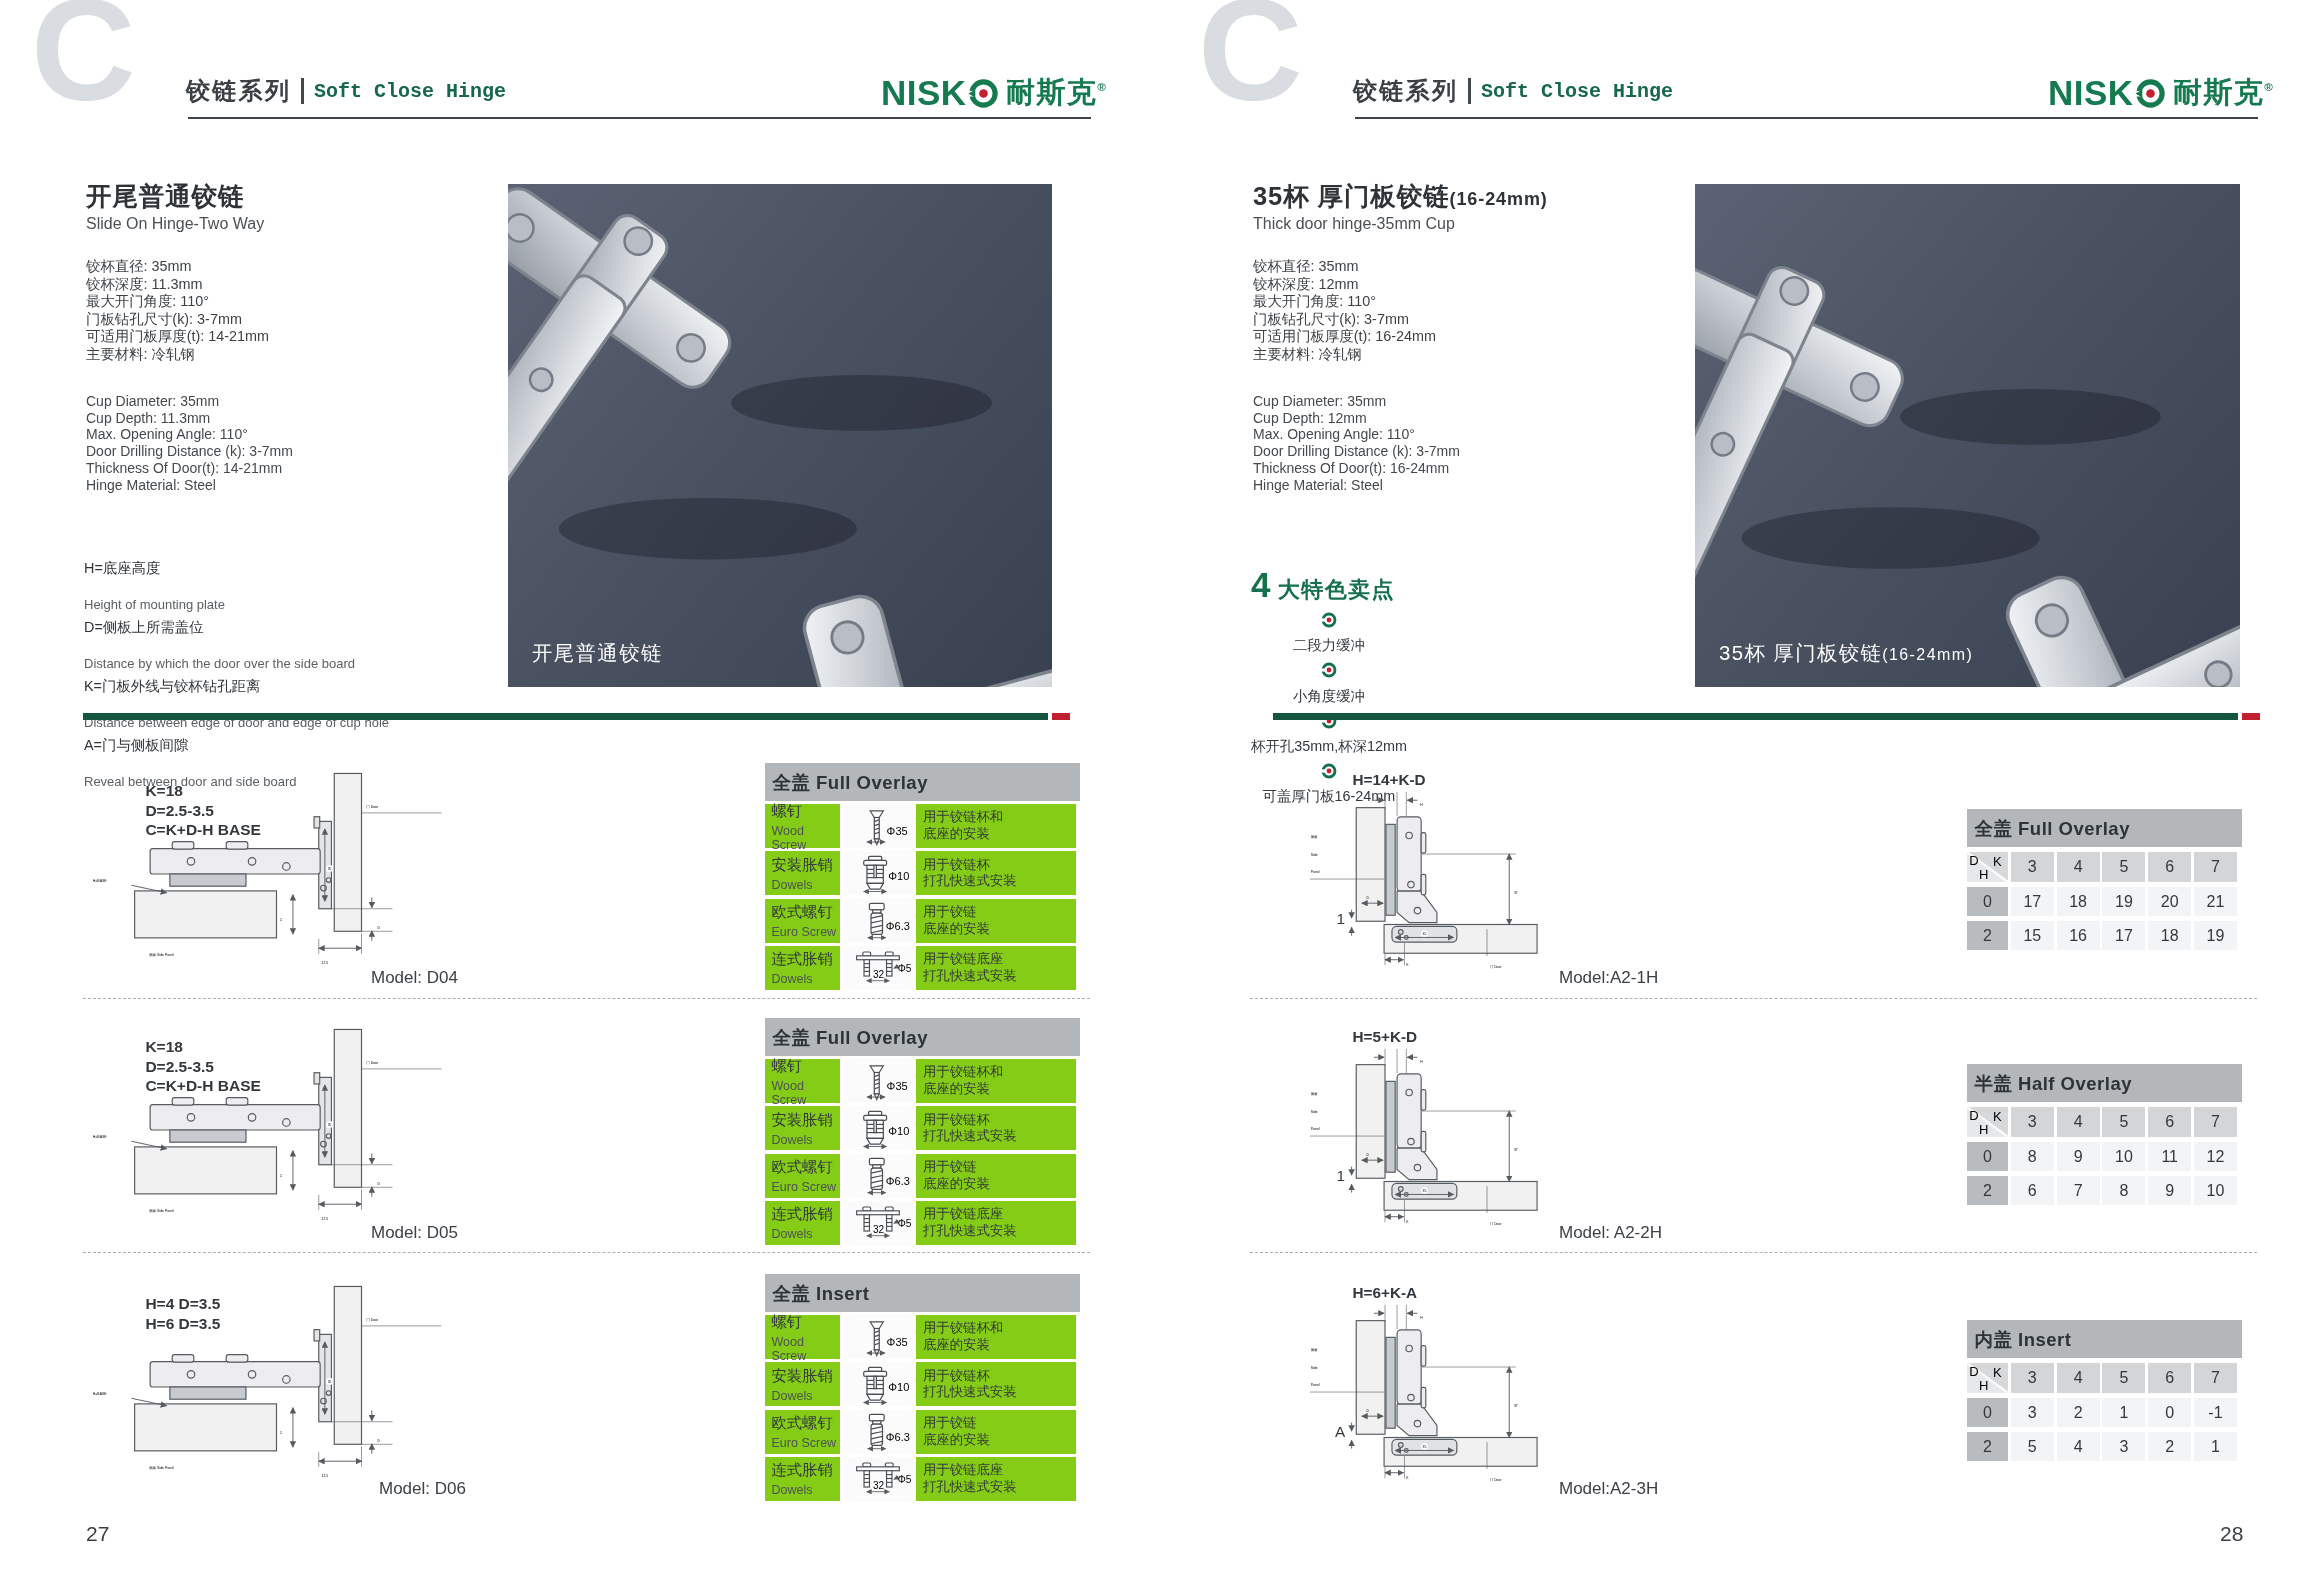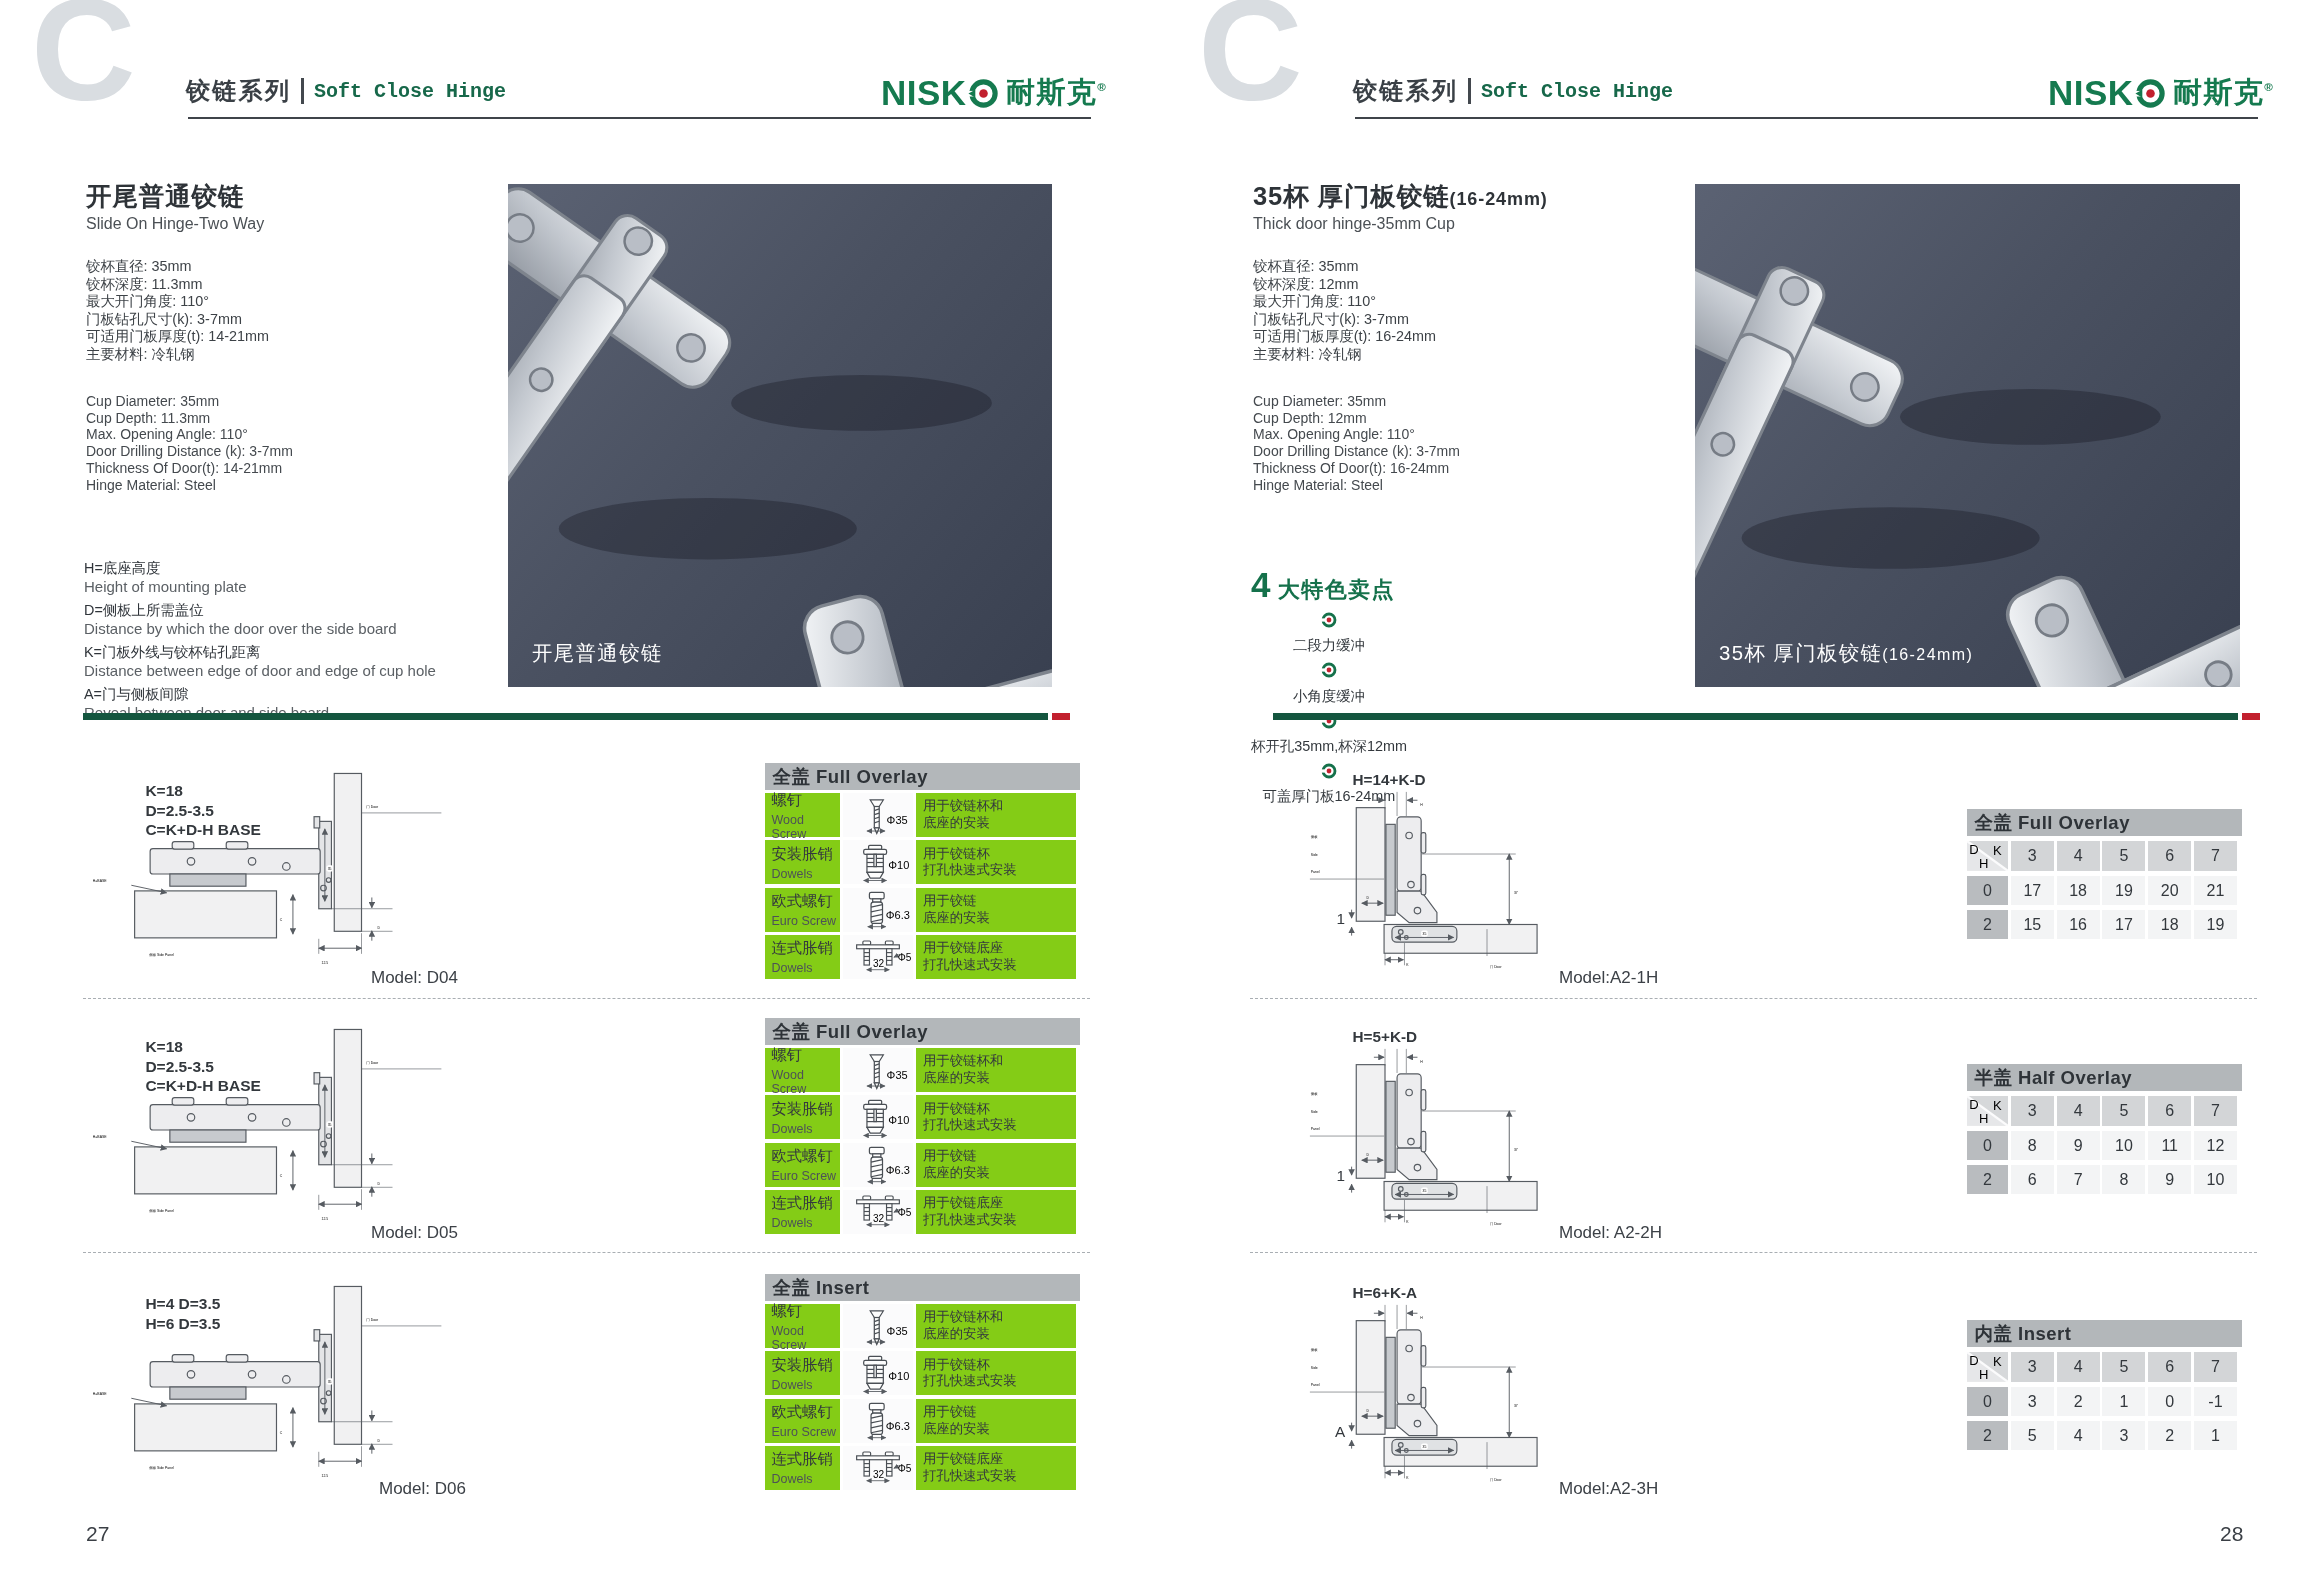--- a/index.html
+++ b/index.html
@@ -23,21 +23,21 @@
   .logo sup{font-size:11.6px;margin-top:-14px;}
 
   
   .ptitle{left:86px;top:179px;font-size:25.5px;font-weight:700;color:#2e3338;letter-spacing:0.9px;}
   .ptitle .suffix{font-size:18px;}
   .psub{left:86px;top:215px;font-size:16px;color:#4b5055;}
   .specs{left:86px;top:258px;font-size:14.4px;line-height:17.6px;color:#3d4247;}
   .specsen{left:86px;top:393px;font-size:14px;line-height:16.7px;color:#44494e;}
   .legend{left:84px;top:553px;width:427px;}
   .legend .lc{font-size:14.4px;color:#2f343a;margin-top:6px;}
-  .legend .le{font-size:15px;color:#5b6065;margin-top:0;}
+  .legend .le{font-size:13px;color:#5b6065;margin-top:19px;}
   .feat{left:84px;top:565px;}
   .fhead{display:flex;align-items:baseline;gap:7.4px;color:#15714b;}
   .fhead .n{font-size:35px;font-weight:700;}
   .fhead .t{font-size:22px;font-weight:700;letter-spacing:1.4px;}
   .fitem{display:flex;align-items:center;gap:8.3px;margin-top:7px;font-size:14.4px;color:#33383d;flex-direction:column;}
   .fitem svg{width:16px;height:16px;flex:none;}
 
   
   .photo{top:184px;height:503px;background:linear-gradient(130deg,#5b6273 0%,#4a5161 45%,#394050 100%);overflow:hidden;}
   #pL .photo{left:508px;width:544px;}
@@ -53,21 +53,21 @@
   .gbar .r{width:18.5px;background:#c2202e;}
 
   
   .diag-l{left:90px;width:357px;height:202px;}
   .diag-r{left:139px;width:260px;height:204px;}
   .model{font-size:17px;color:#3c4147;}
   .dash{left:83px;width:1007px;border-top:1.4px dashed #a9aeb3;}
 
   
   .atab{left:765px;width:315px;}
-  .ttl{height:27px;background:#b3b7ba;color:#2e3338;font-size:18.5px;font-weight:700;
+  .ttl{height:38px;background:#b3b7ba;color:#2e3338;font-size:18.5px;font-weight:700;
        display:flex;align-items:center;padding-left:7.4px;box-sizing:border-box;letter-spacing:0.5px;}
   .arow{display:flex;gap:3.2px;margin-top:3.2px;height:44px;}
   .acell{background:#84cc16;display:flex;flex-direction:column;justify-content:center;padding-left:6.5px;box-sizing:border-box;}
   .aname{width:75px;}
   .aname .cn{font-size:15.3px;color:#34393e;}
   .aname .en{font-size:12.5px;color:#4d5257;margin-top:1.9px;}
   .aicon{width:70px;background:#fbfbfc;align-items:center;padding-left:0;}
   .aicon svg{width:66px;height:41px;}
   .adesc{width:160px;}
   .adesc div{font-size:13.4px;line-height:16.7px;color:#34393e;}

